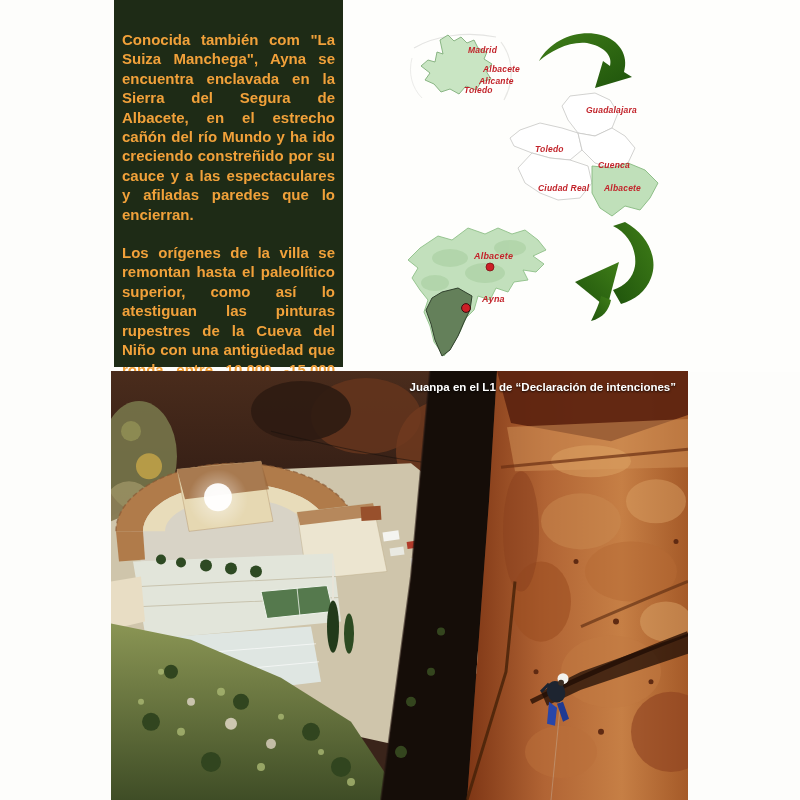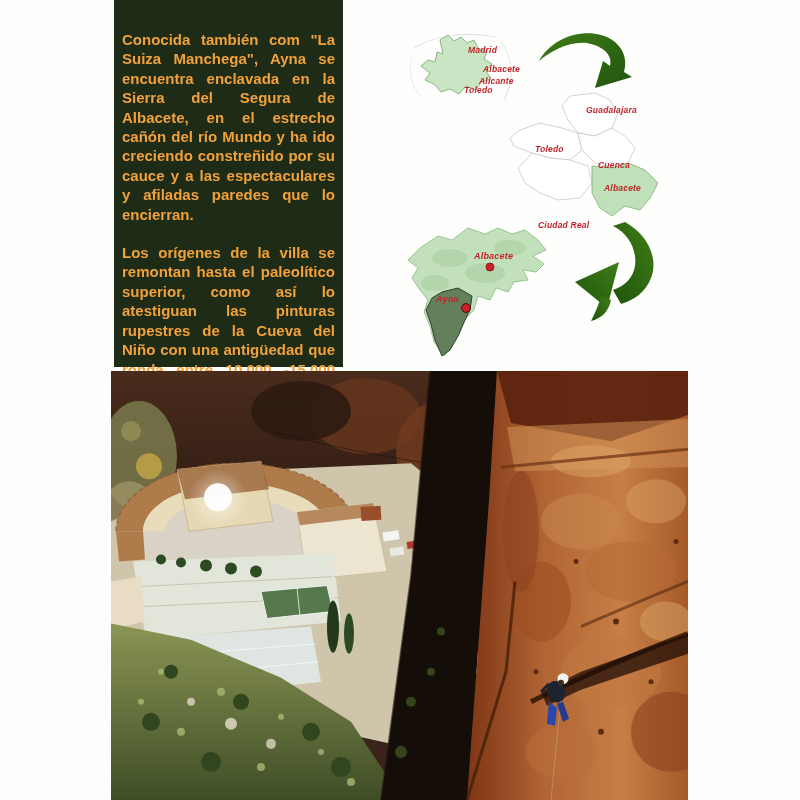--- a/index.html
+++ b/index.html
@@ -95,24 +95,24 @@
     <circle cx="76" cy="90" r="4.4" fill="#cc1f26" stroke="#3a0d0d" stroke-width="1"></circle>
   </svg>
 
   <span class="map-label" style="left:430px;top:45px;margin-left:38px;">Madrid</span>
   <span class="map-label" style="left:483px;top:64px;">Albacete</span>
   <span class="map-label" style="left:479px;top:76px;">Alicante</span>
   <span class="map-label" style="left:464px;top:85px;">Toledo</span>
   <span class="map-label" style="left:586px;top:105px;">Guadalajara</span>
   <span class="map-label" style="left:535px;top:144px;">Toledo</span>
   <span class="map-label" style="left:598px;top:144px;margin-top:16px;">Cuenca</span>
-  <span class="map-label" style="left:538px;top:183px;margin-top:37px;">Ciudad Real</span>
+  <span class="map-label" style="left:538px;top:183px;">Ciudad Real</span>
   <span class="map-label" style="left:604px;top:183px;">Albacete</span>
   <span class="map-label big" style="left:474px;top:251px;">Albacete</span>
-  <span class="map-label big" style="left:436px;top:294px;">Ayna</span>
+  <span class="map-label big" style="left:482px;top:294px;">Ayna</span>
 
   <div class="photo">
     <svg width="577" height="429" viewBox="0 0 577 428" preserveAspectRatio="none">
       <defs>
         <linearGradient id="gCanyon" x1="0" y1="0" x2="0" y2="1">
           <stop offset="0" stop-color="#4a2c1c"></stop>
             <stop offset="1" stop-color="#241410"></stop>
         </linearGradient>
         <linearGradient id="gWall" x1="0" y1="0" x2="1" y2="0">
           <stop offset="0" stop-color="#7e3615"></stop>
@@ -259,14 +259,15 @@
         <path d="M438,330 L436,352 L444,354 L446,336 Z" fill="#2946a8"></path>
         <path d="M446,332 L452,350 L458,347 L452,330 Z" fill="#203a92"></path>
         <ellipse cx="445" cy="320" rx="9" ry="11" fill="#1d2430" transform="rotate(-20 445 320)"></ellipse>
         <path d="M438,312 L430,320" stroke="#1d2430" stroke-width="3"></path>
         <circle cx="452" cy="307" r="5.5" fill="#f2f2ee"></circle>
         <circle cx="450" cy="311" r="3" fill="#3a2c22"></circle>
       </g>
     </svg>
   </div>
 
+  <div class="photo-caption">Juanpa en el L1 de “Declaración de intenciones”</div>
 
 </div>
 
 </body></html>

